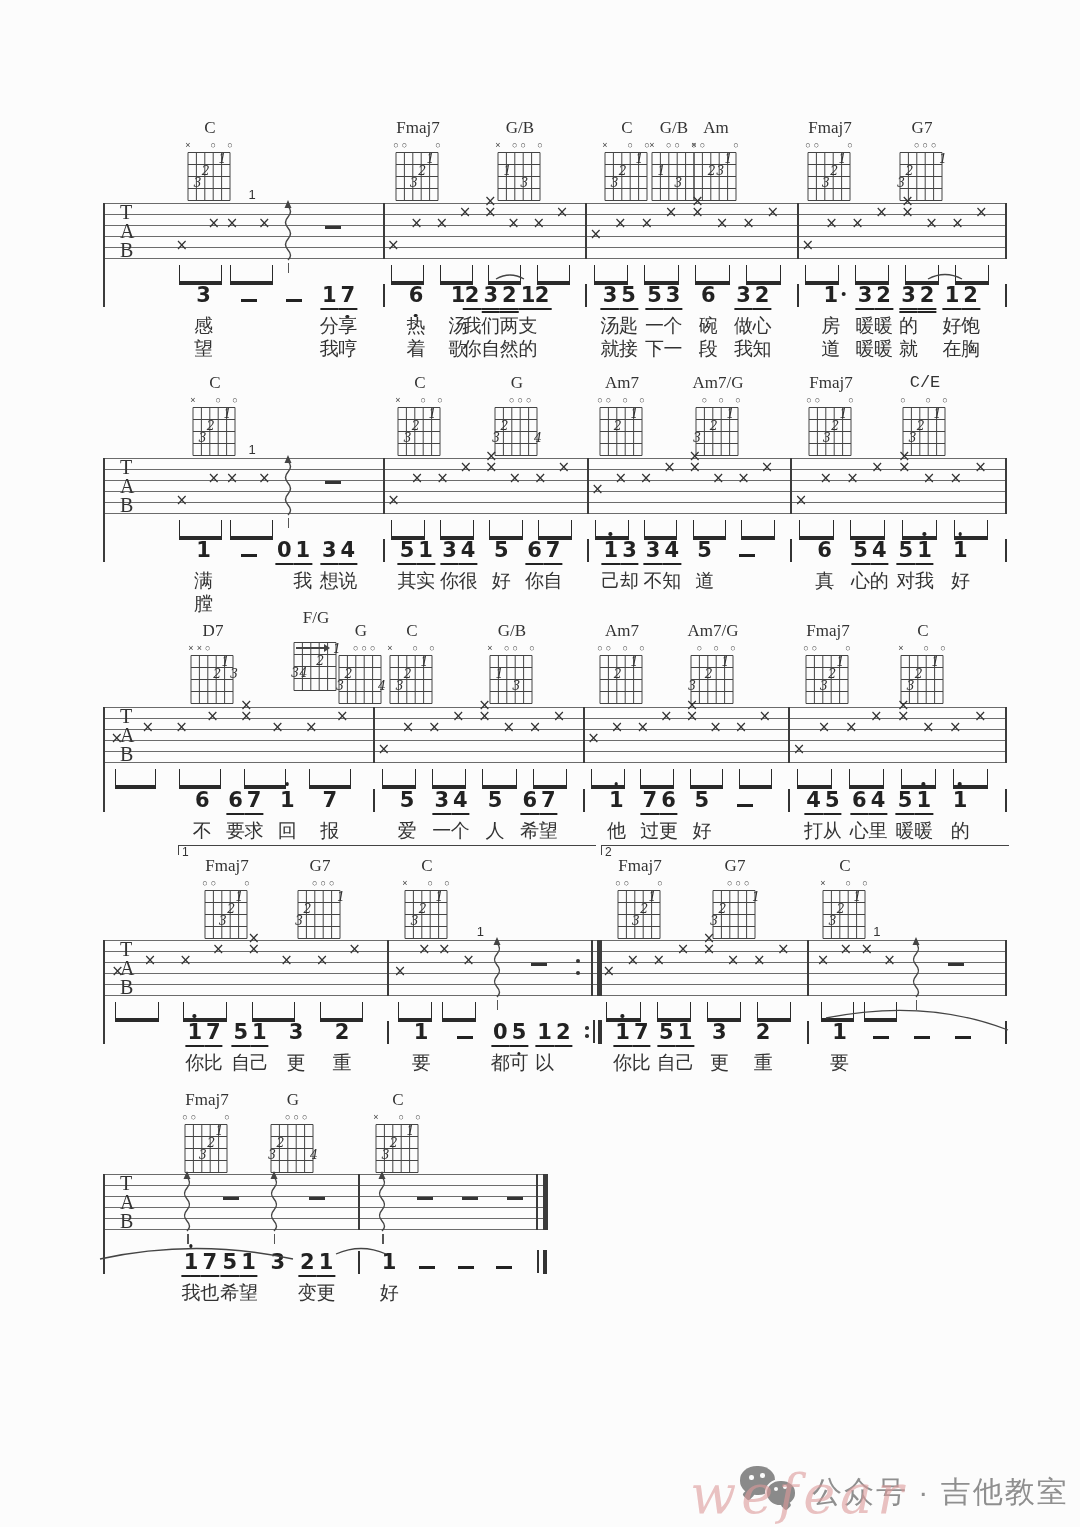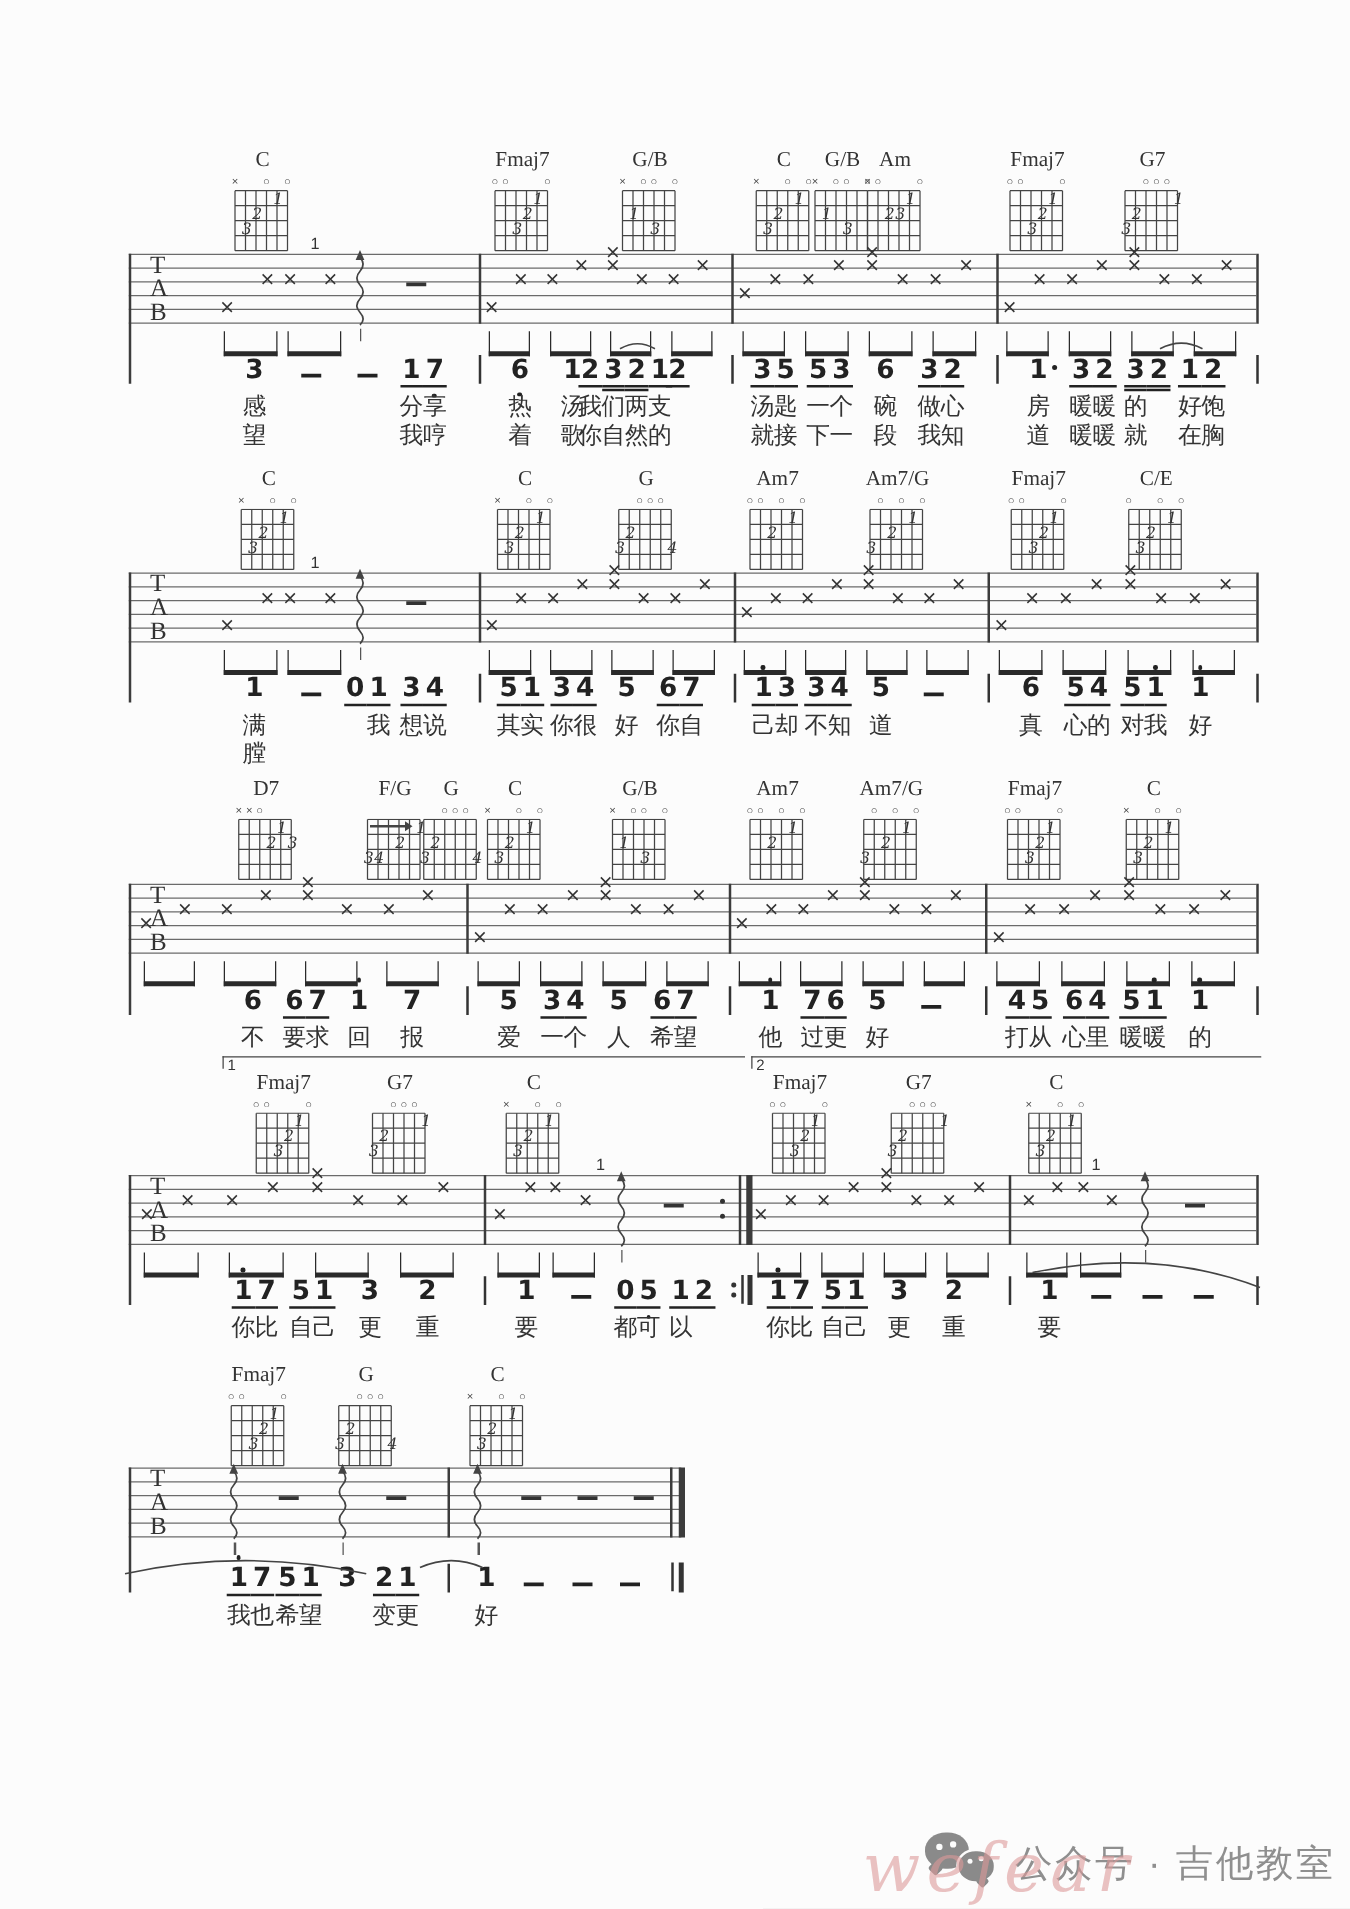--- a/index.html
+++ b/index.html
@@ -524,21 +524,21 @@
         </svg>
       </span>
       <span class="mk" style="position: absolute; left: -2.5px;">○</span>
       <span class="mk" style="position: absolute; left: 5.9px;">○</span>
       <span class="mk" style="position: absolute; left: 39.5px;">○</span>
       <span class="finger" style="position: absolute; left: 32.6px; top: 13px;">1</span>
       <span class="finger" style="position: absolute; left: 24.2px; top: 25px;">2</span>
       <span class="finger" style="position: absolute; left: 15.8px; top: 37px;">3</span>
     </span>
     <span class="chordblk" style="position: absolute; left: 901px; top: 395px;">
-      <span class="chordlabel" style="position: absolute;">C/E</span>
+      <span class="chordlabel" style="position: absolute; font-family: Liberation Mono, monospace;">C/E</span>
       <span style="position: absolute; left: 0px; top: 0px; width: 48px; height: 64px;">
         <svg width="48" height="50" style="position:absolute;left:0;top:12px">
           <line x1="2" y1="0.5" x2="2" y2="48.5" stroke="#444" stroke-width="1"></line>
           <line x1="10.4" y1="0.5" x2="10.4" y2="48.5" stroke="#444" stroke-width="1"></line>
           <line x1="18.8" y1="0.5" x2="18.8" y2="48.5" stroke="#444" stroke-width="1"></line>
           <line x1="27.200000000000003" y1="0.5" x2="27.200000000000003" y2="48.5" stroke="#444" stroke-width="1"></line>
           <line x1="35.6" y1="0.5" x2="35.6" y2="48.5" stroke="#444" stroke-width="1"></line>
           <line x1="44" y1="0.5" x2="44" y2="48.5" stroke="#444" stroke-width="1"></line>
           <line x1="2" y1="0.5" x2="44" y2="0.5" stroke="#444" stroke-width="1"></line>
           <line x1="2" y1="12.5" x2="44" y2="12.5" stroke="#444" stroke-width="1"></line>
@@ -698,21 +698,21 @@
           <line x1="2" y1="48.5" x2="44" y2="48.5" stroke="#444" stroke-width="1"></line>
         </svg>
       </span>
       <span class="mk" style="position: absolute; left: -2.5px;">×</span>
       <span class="mk" style="position: absolute; left: 5.9px;">×</span>
       <span class="mk" style="position: absolute; left: 14.3px;">○</span>
       <span class="finger" style="position: absolute; left: 32.6px; top: 13px;">1</span>
       <span class="finger" style="position: absolute; left: 24.2px; top: 25px;">2</span>
       <span class="finger" style="position: absolute; left: 41px; top: 25px;">3</span>
     </span>
-    <span class="chordblk" style="position: absolute; left: 292px; top: 643px;">
+    <span class="chordblk" style="position: absolute; left: 292px; top: 630px;">
       <span class="chordlabel" style="position: absolute;">F/G</span>
       <span style="position: absolute; left: 0px; top: 0px; width: 48px; height: 64px;">
         <svg width="48" height="50" style="position:absolute;left:0;top:12px">
           <line x1="2" y1="0.5" x2="2" y2="48.5" stroke="#444" stroke-width="1"></line>
           <line x1="10.4" y1="0.5" x2="10.4" y2="48.5" stroke="#444" stroke-width="1"></line>
           <line x1="18.8" y1="0.5" x2="18.8" y2="48.5" stroke="#444" stroke-width="1"></line>
           <line x1="27.200000000000003" y1="0.5" x2="27.200000000000003" y2="48.5" stroke="#444" stroke-width="1"></line>
           <line x1="35.6" y1="0.5" x2="35.6" y2="48.5" stroke="#444" stroke-width="1"></line>
           <line x1="44" y1="0.5" x2="44" y2="48.5" stroke="#444" stroke-width="1"></line>
           <line x1="2" y1="0.5" x2="44" y2="0.5" stroke="#444" stroke-width="1"></line>

